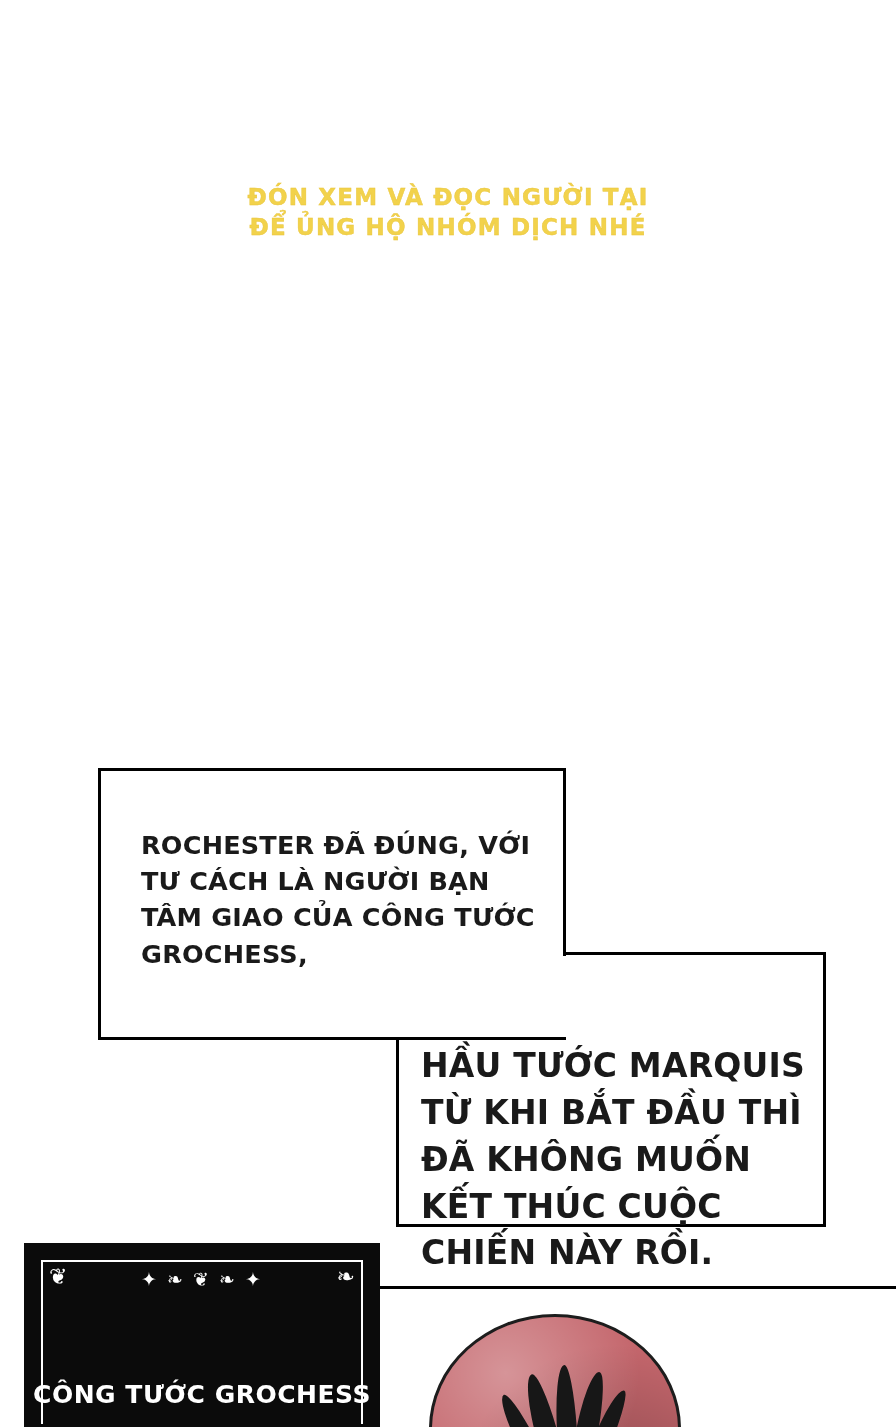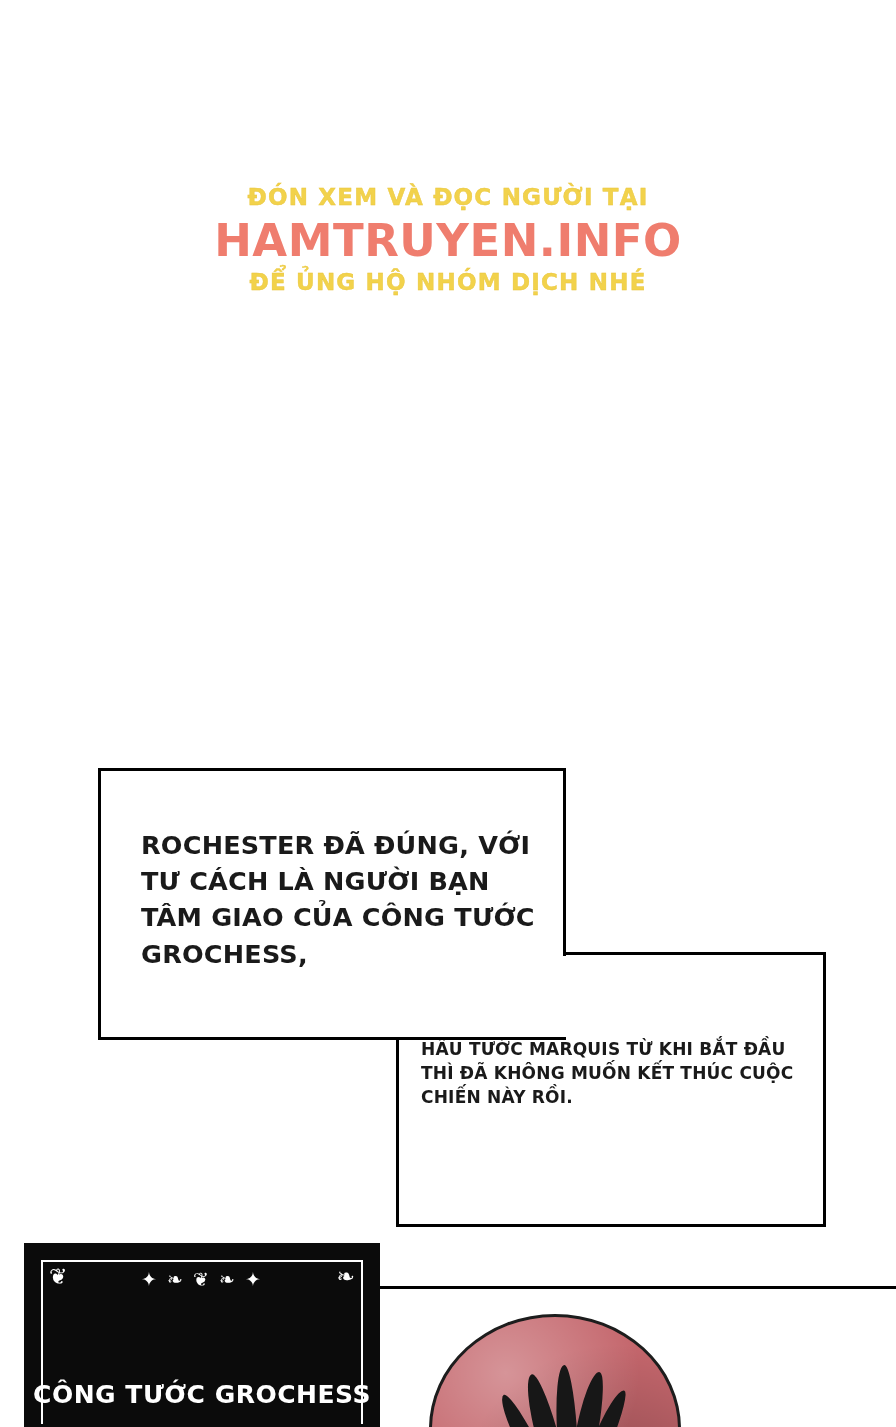--- a/index.html
+++ b/index.html
@@ -80,23 +80,23 @@
   #balloon-2 {
     left: 396px;
     top: 952px;
     width: 430px;
     height: 275px;
     z-index: 2;
   }
   #balloon-2 .text {
     position: absolute;
     left: 22px;
-    top: 82px;
+    top: 88px;
     width: 400px;
-    font-size: 17px;
+    font-size: 33px;
   }
 
   
   .seam {
     position: absolute;
     background: #ffffff;
     z-index: 4;
   }
   #seam-vert {
     left: 397px;
@@ -228,21 +228,20 @@
   #panel-art .f5 {
     left: 166px; top: 70px; width: 18px; height: 84px;
     transform: rotate(22deg);
   }
 </style>
 </head>
 <body>
 
 <div class="watermark">
   <div class="wm-line-top">ĐÓN XEM VÀ ĐỌC NGƯỜI TẠI</div>
-  <div class="wm-site">HAMTRUYEN.INFO</div>
   <div class="wm-line-bottom">ĐỂ ỦNG HỘ NHÓM DỊCH NHÉ</div>
 </div>
 
 <div class="balloon" id="balloon-2">
   <div class="text">HẦU TƯỚC MARQUIS TỪ KHI BẮT ĐẦU THÌ ĐÃ KHÔNG MUỐN KẾT THÚC CUỘC CHIẾN NÀY RỒI.</div>
 </div>
 
 <div class="balloon" id="balloon-1">
   <div class="text">ROCHESTER ĐÃ ĐÚNG, VỚI TƯ CÁCH LÀ NGƯỜI BẠN TÂM GIAO CỦA CÔNG TƯỚC GROCHESS,</div>
 </div>

